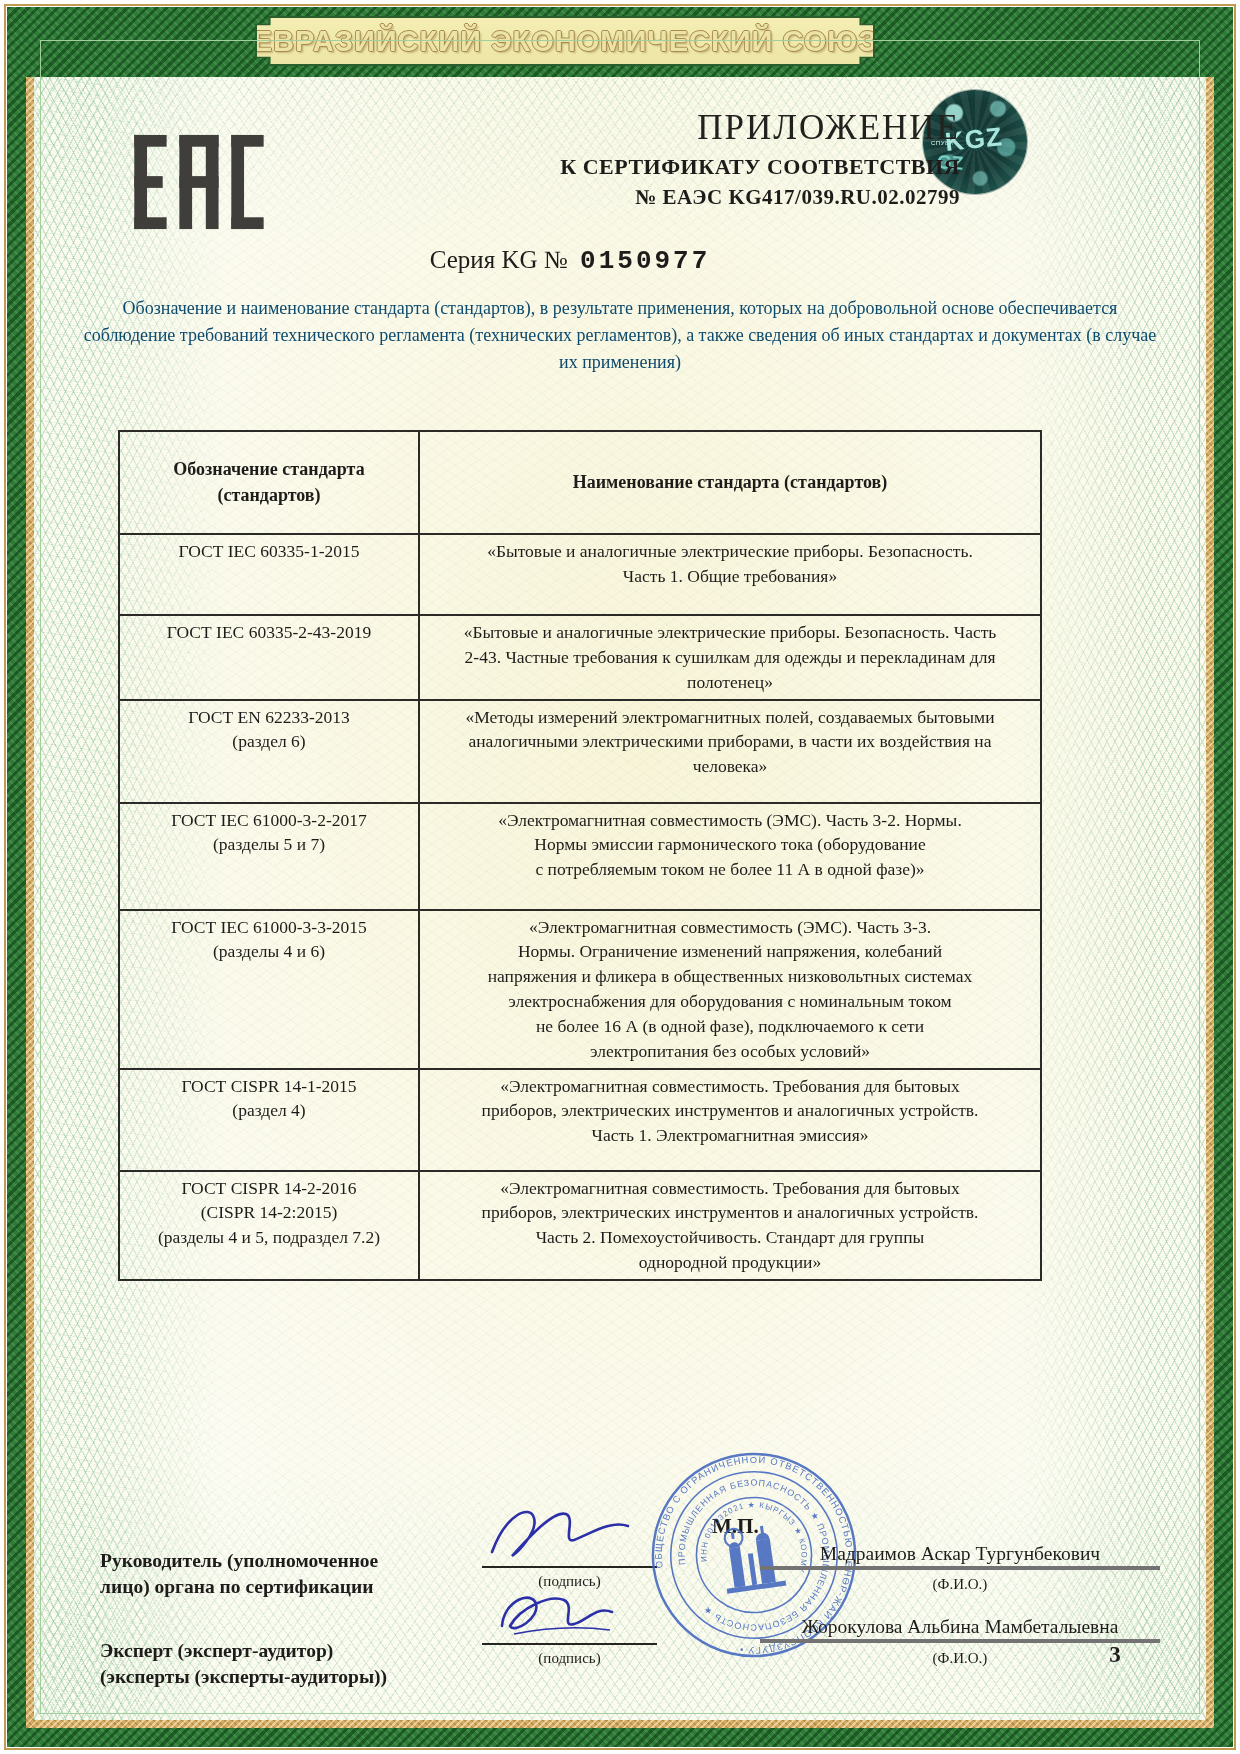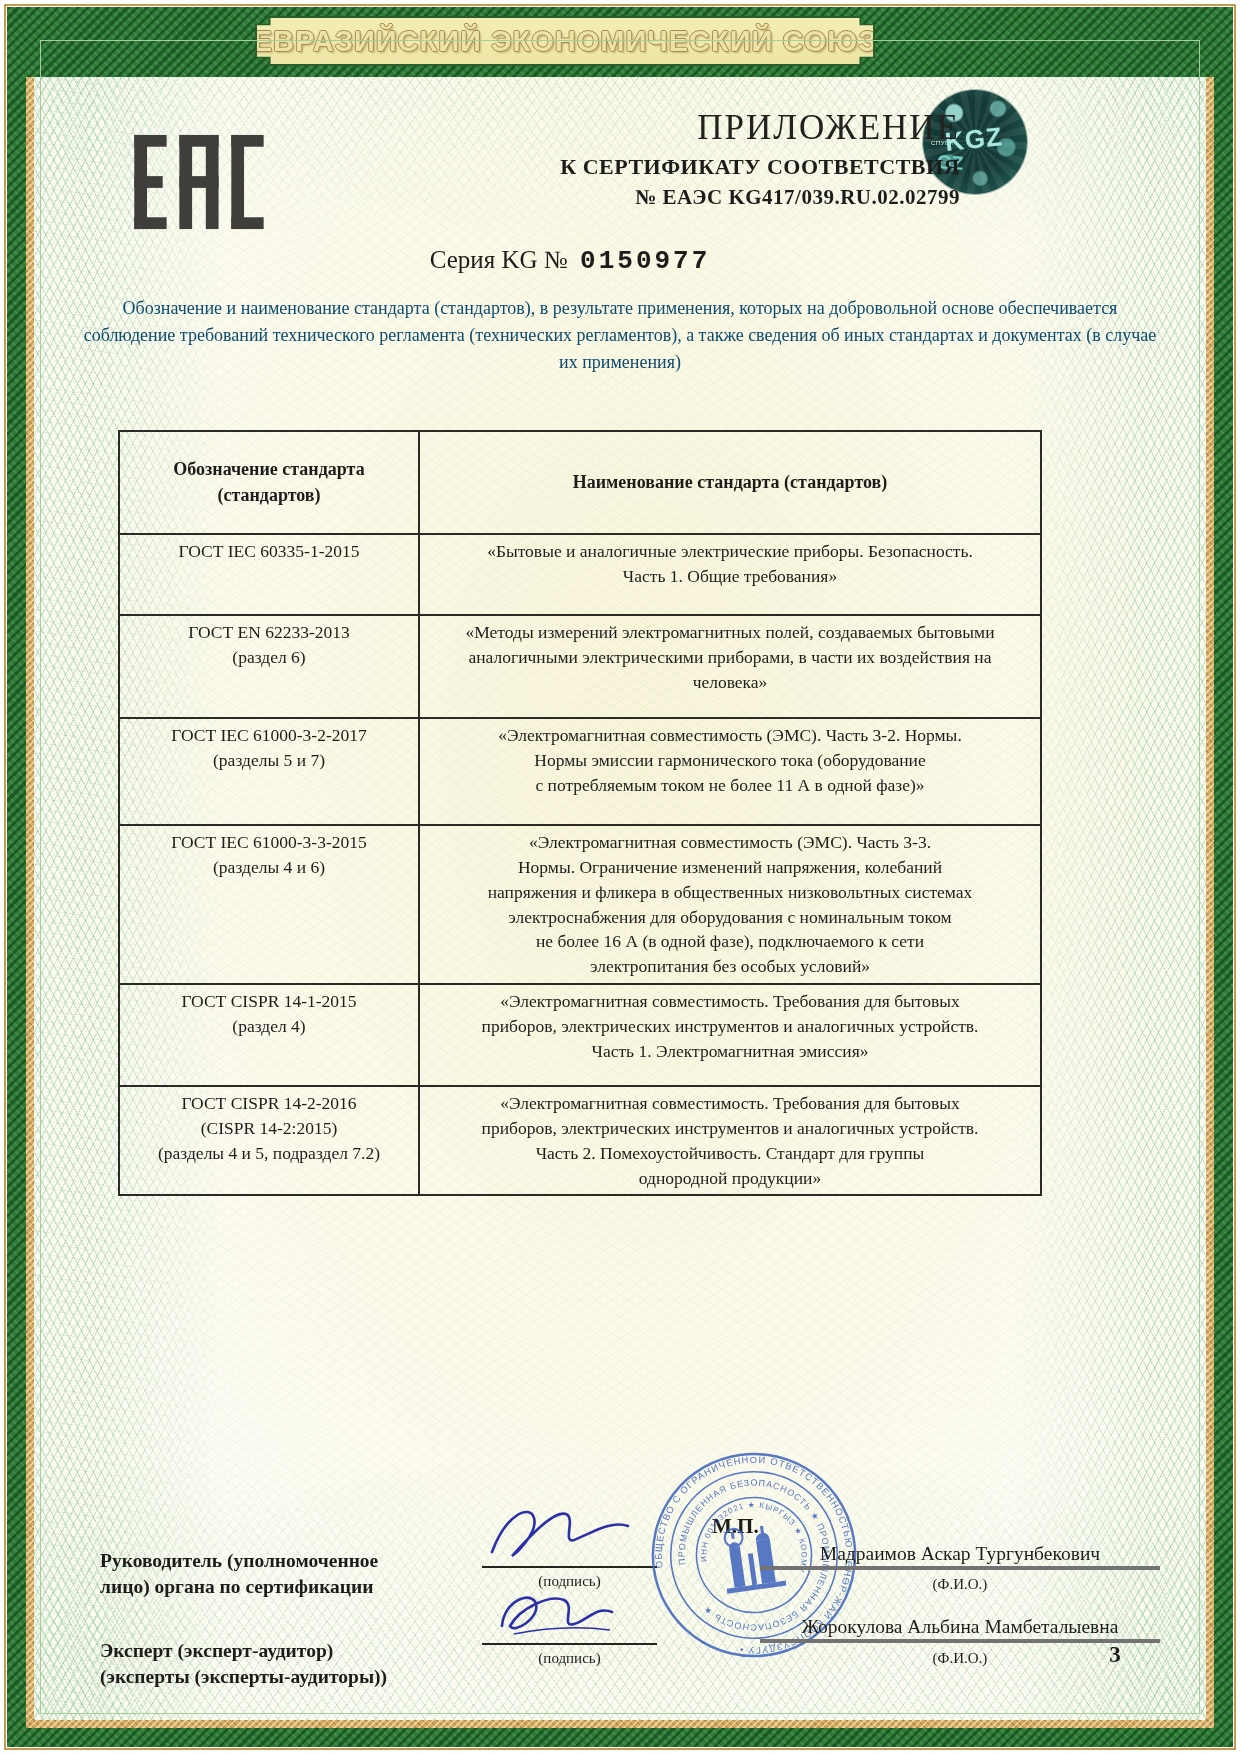--- a/index.html
+++ b/index.html
@@ -185,20 +185,26 @@
       <tbody>
           <tr>
         <th>Обозначение стандарта
 (стандартов)</th>
         <th>Наименование стандарта (стандартов)</th>
       </tr>
       <tr class="h-r1">
         <td>ГОСТ IEC 60335-1-2015</td>
         <td>«Бытовые и аналогичные электрические приборы. Безопасность.
 Часть 1. Общие требования»</td>
+      </tr>
+      <tr class="h-r2">
+        <td>ГОСТ IEC 60335-2-43-2019</td>
+        <td>«Бытовые и аналогичные электрические приборы. Безопасность. Часть
+2-43. Частные требования к сушилкам для одежды и перекладинам для
+полотенец»</td>
       </tr>
       <tr class="h-r3">
         <td>ГОСТ EN 62233-2013
 (раздел 6)</td>
         <td>«Методы измерений электромагнитных полей, создаваемых бытовыми
 аналогичными электрическими приборами, в части их воздействия на
 человека»</td>
       </tr>
       <tr class="h-r4">
         <td>ГОСТ IEC 61000-3-2-2017

